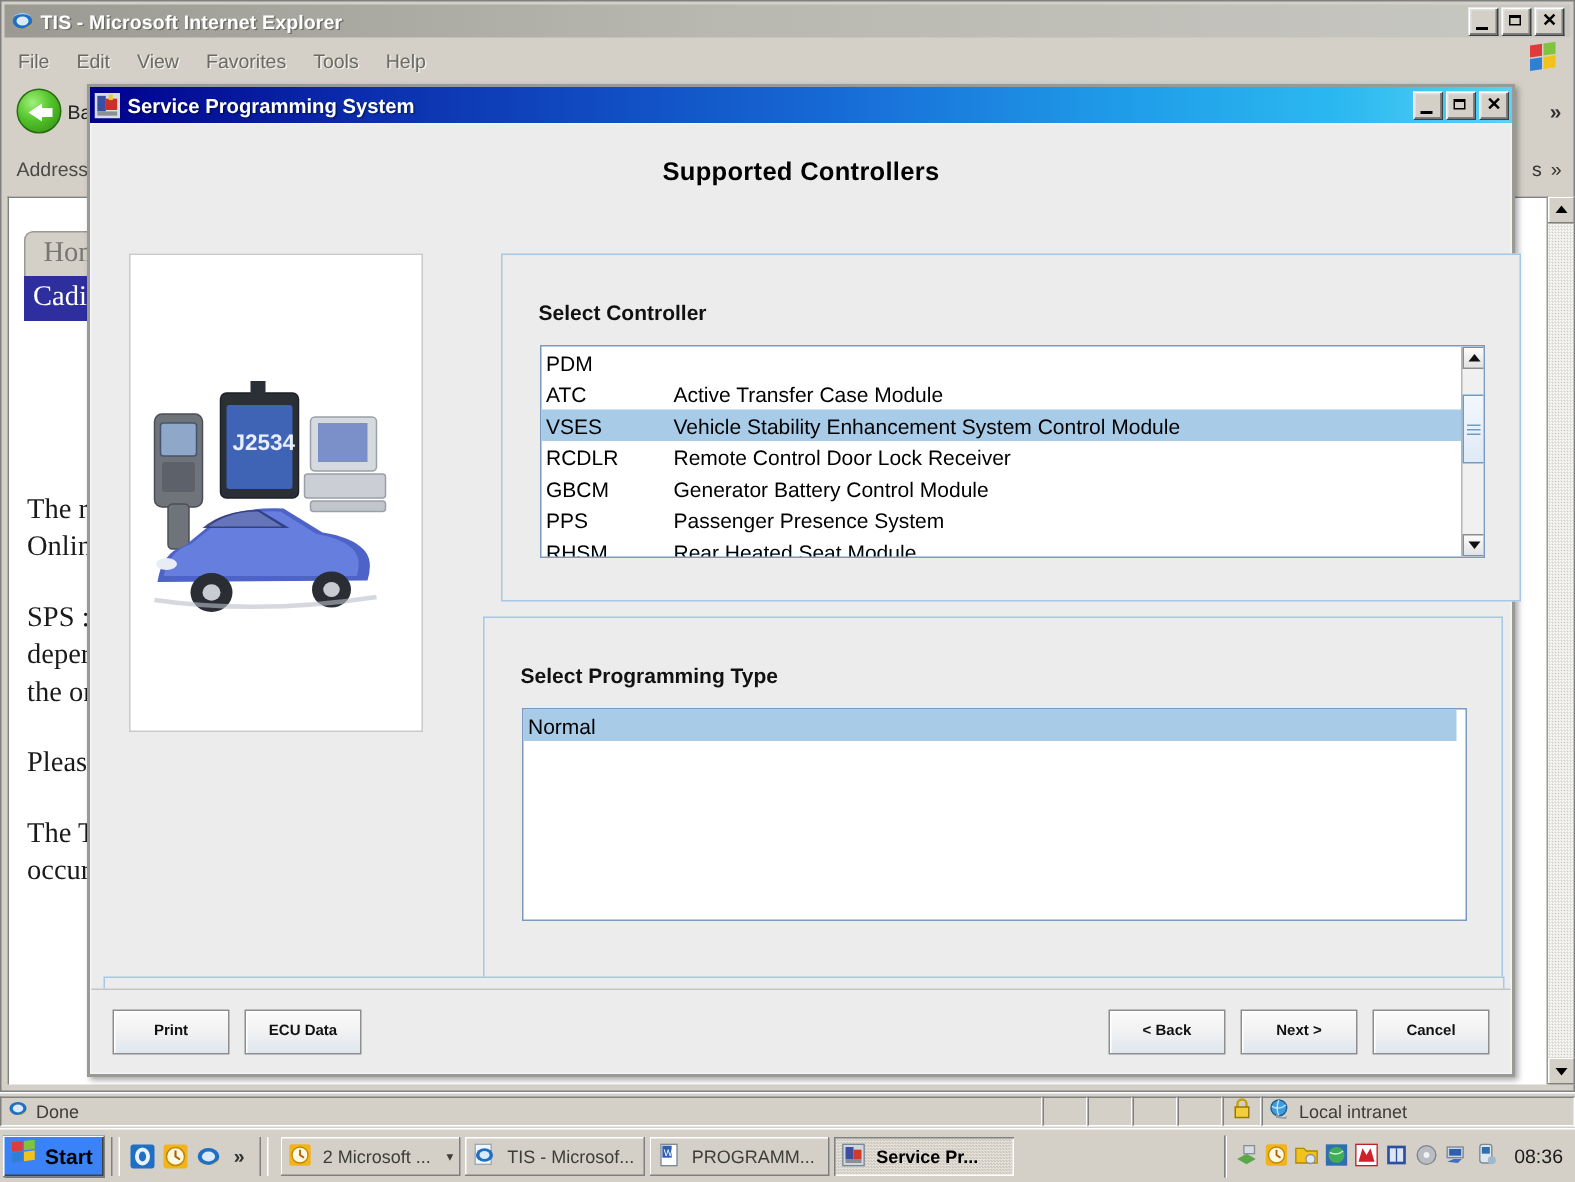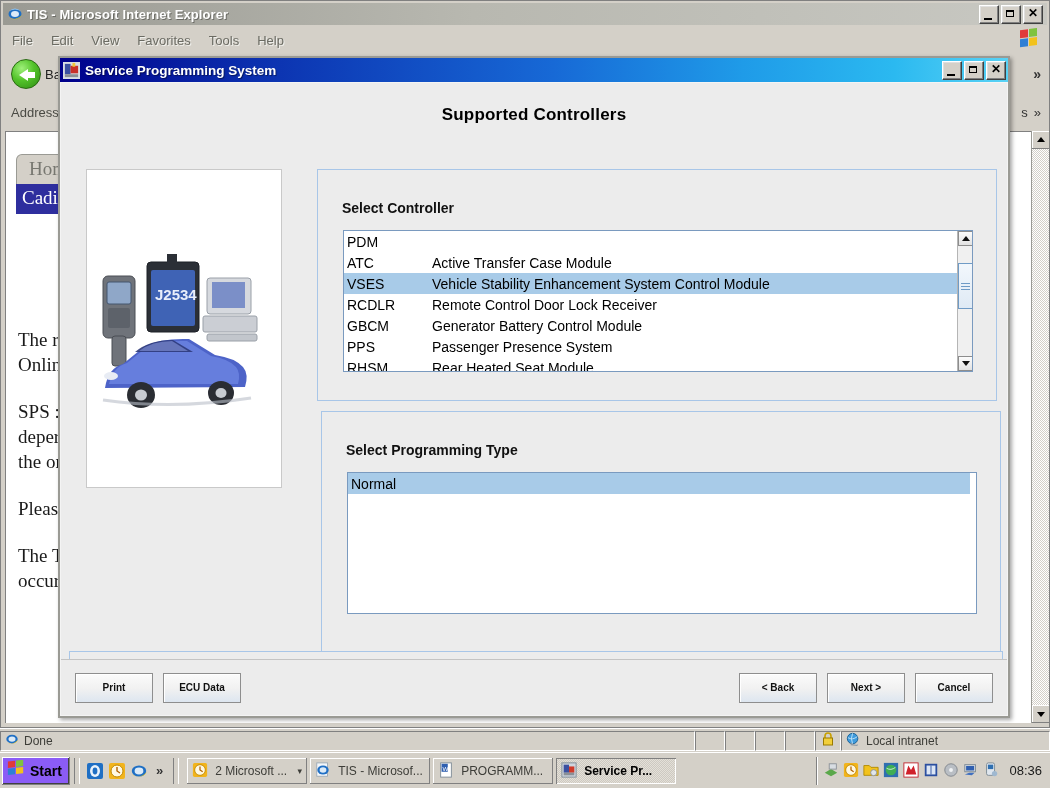--- a/index.html
+++ b/index.html
@@ -323,21 +323,21 @@
     align-items: center;
     box-sizing: border-box;
     padding: 0 2px;
   }
   .start-button {
     height: 28px;
     display: flex;
     align-items: center;
     gap: 4px;
     padding: 0 8px 0 4px;
-    background: #8b5cf6;
+    background: #3b82f6;
     box-shadow: inset -1px -1px 0 #808080, inset 1px 1px 0 #ffffff, inset -2px -2px 0 #404040;
     font-weight: bold;
     font-size: 14px;
     color: #000;
     cursor: default;
   }
   .tb-sep {
     width: 4px;
     height: 26px;
     margin: 0 4px;
@@ -468,23 +468,24 @@
     left: 8px; top: 78px;
     width: 180px;
     height: 175px;
   }
 
   .group-panel {
     position: absolute;
     background: #ececec;
     border: 1px solid #a8c6e8;
     box-sizing: border-box;
+    margin-left: 17px;
   }
   .gp-controllers { left: 256px; top: 86px; width: 680px; height: 232px; }
-  .gp-progtype   { left: 260px; top: 328px; width: 680px; height: 275px; }
+  .gp-progtype   { left: 244px; top: 328px; width: 680px; height: 275px; }
   .gp-label {
     position: absolute;
     left: 24px; top: 30px;
     font-size: 14px;
     font-weight: bold;
     color: #111;
   }
   .listbox {
     position: absolute;
     background: #ffffff;

